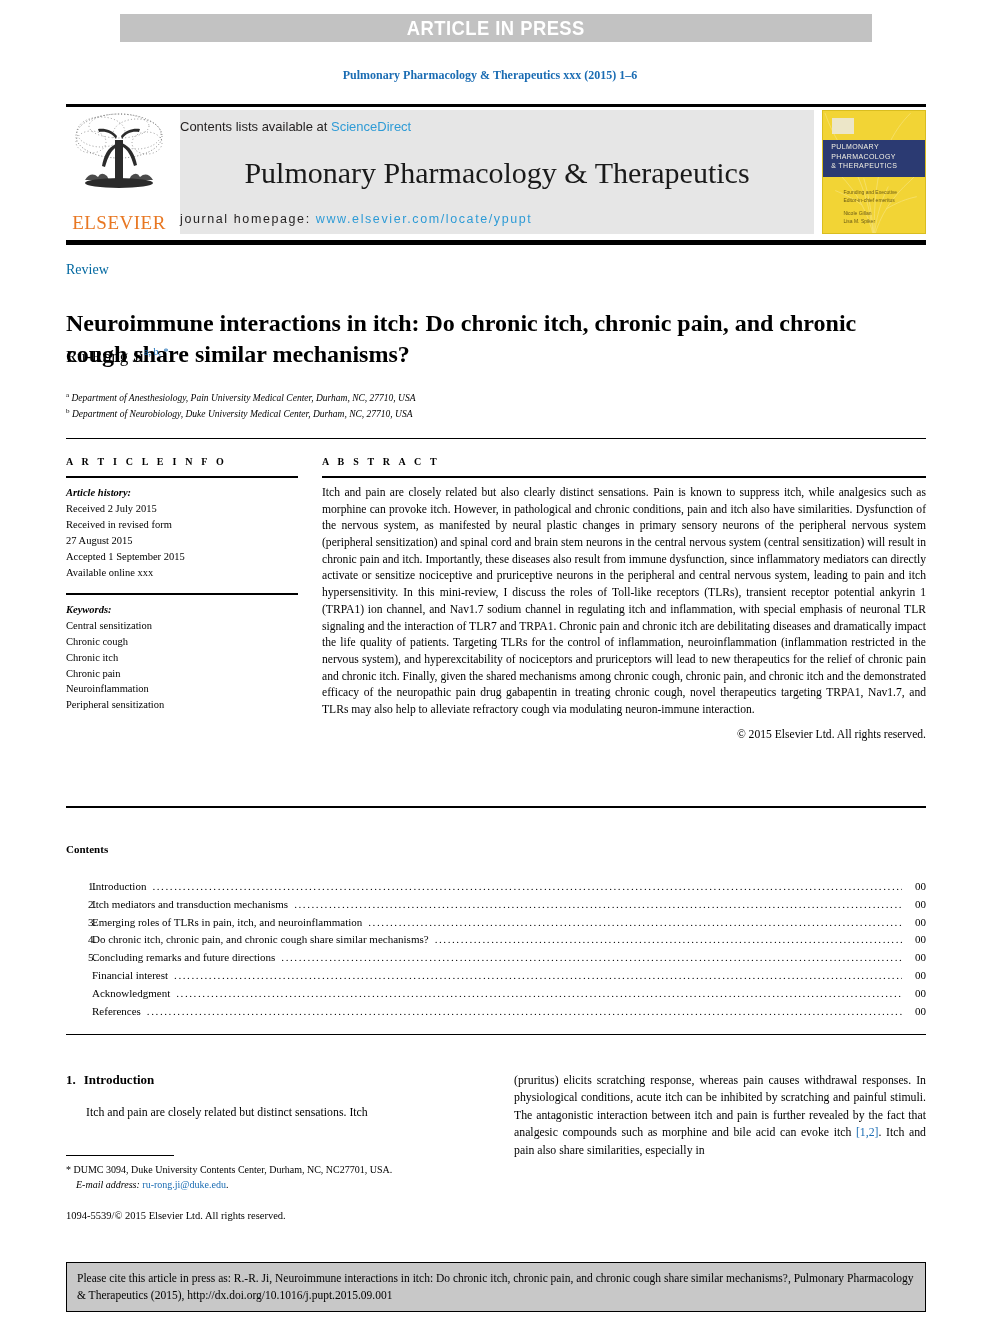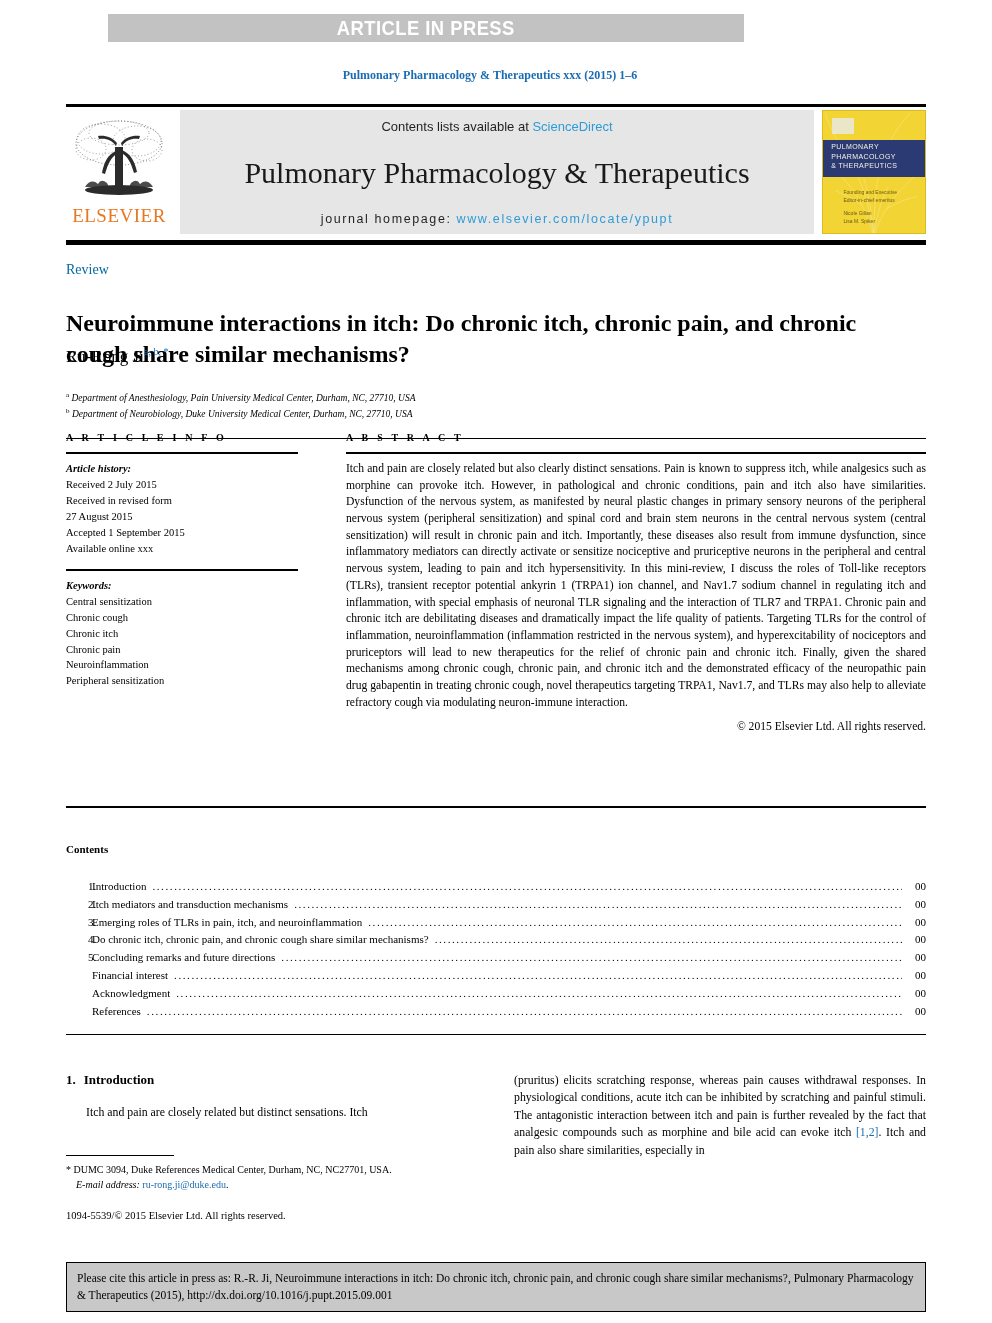--- a/index.html
+++ b/index.html
@@ -12,23 +12,23 @@
     height: 1323px;
     font-family: "Liberation Serif", serif;
     color: #000000;
     position: relative;
     overflow: hidden;
   }
 
   
   .press-banner {
     position: absolute;
-    left: 108px;
+    left: 120px;
     top: 14px;
-    width: 636px;
+    width: 752px;
     height: 28px;
     background: #c2c2c2;
     display: flex;
     align-items: center;
     justify-content: center;
   }
   .press-banner span {
     font-family: "Liberation Sans", sans-serif;
     font-weight: bold;
     font-size: 20px;
@@ -65,39 +65,38 @@
     width: 860px;
     height: 124px;
     display: flex;
     align-items: stretch;
   }
   .elsevier-logo {
     width: 106px;
     display: flex;
     flex-direction: column;
     align-items: center;
-    justify-content: center;
+    justify-content: space-between;
     padding-bottom: 2px;
     box-sizing: border-box;
   }
   .elsevier-tree { width: 96px; height: 88px; }
   .elsevier-word {
     font-family: "Liberation Serif", serif;
     font-size: 19px;
     letter-spacing: 0.5px;
     color: #e87722;
     line-height: 1;
     margin-top: 1px;
   }
   .masthead-center {
     flex: 1;
     background: #e6e6e6;
     display: flex;
     flex-direction: column;
-    align-items: center;
     justify-content: space-between;
     padding: 9px 0 8px 0;
     box-sizing: border-box;
     margin: 0 8px;
   }
   .contents-line {
     font-family: "Liberation Sans", sans-serif;
     font-size: 13px;
     color: #221f1f;
   }
@@ -213,24 +212,24 @@
     top: 438px;
     width: 860px;
     height: 1px;
     background: #000;
   }
 
   
   .cols {
     position: absolute;
     left: 66px;
-    top: 432px;
+    top: 456px;
     width: 860px;
     display: flex;
-    gap: 48px;
+    gap: 24px;
   }
   .col-info { width: 232px; }
   .col-abstract { flex: 1; }
 
   .sec-head {
     font-family: "Liberation Serif", serif;
     font-weight: bold;
     font-size: 10px;
     letter-spacing: 3.2px;
     margin-bottom: 9px;
@@ -578,21 +577,21 @@
 
 <div class="body-left">
   <div class="sec-title">
     <span class="n">1.</span><span>Introduction</span>
   </div>
   <div class="body-para">Itch and pain are closely related but distinct sensations. Itch</div>
 
   <div class="footnote-rule"></div>
   <div class="footnote">
     <span>*</span>
-    <span>DUMC 3094, Duke References Medical Center, Durham, NC, NC27701, USA.</span><br>
+    <span>DUMC 3094, Duke University Contents Center, Durham, NC, NC27701, USA.</span><br>
     <span class="em">E-mail address:</span>
     <span class="lnk">ru-rong.ji@duke.edu</span><span>.</span>
   </div>
   <div class="doi-block">
     <div>1094-5539/© 2015 Elsevier Ltd. All rights reserved.</div>
   </div>
 </div>
 
 <div class="body-right">
   <span>(pruritus) elicits scratching response, whereas pain causes withdrawal responses. In physiological conditions, acute itch can be inhibited by scratching and painful stimuli. The antagonistic interaction between itch and pain is further revealed by the fact that analgesic compounds such as morphine and bile acid can evoke itch </span><span class="lnk">[1,2]</span><span>. Itch and pain also share similarities, especially in</span>

